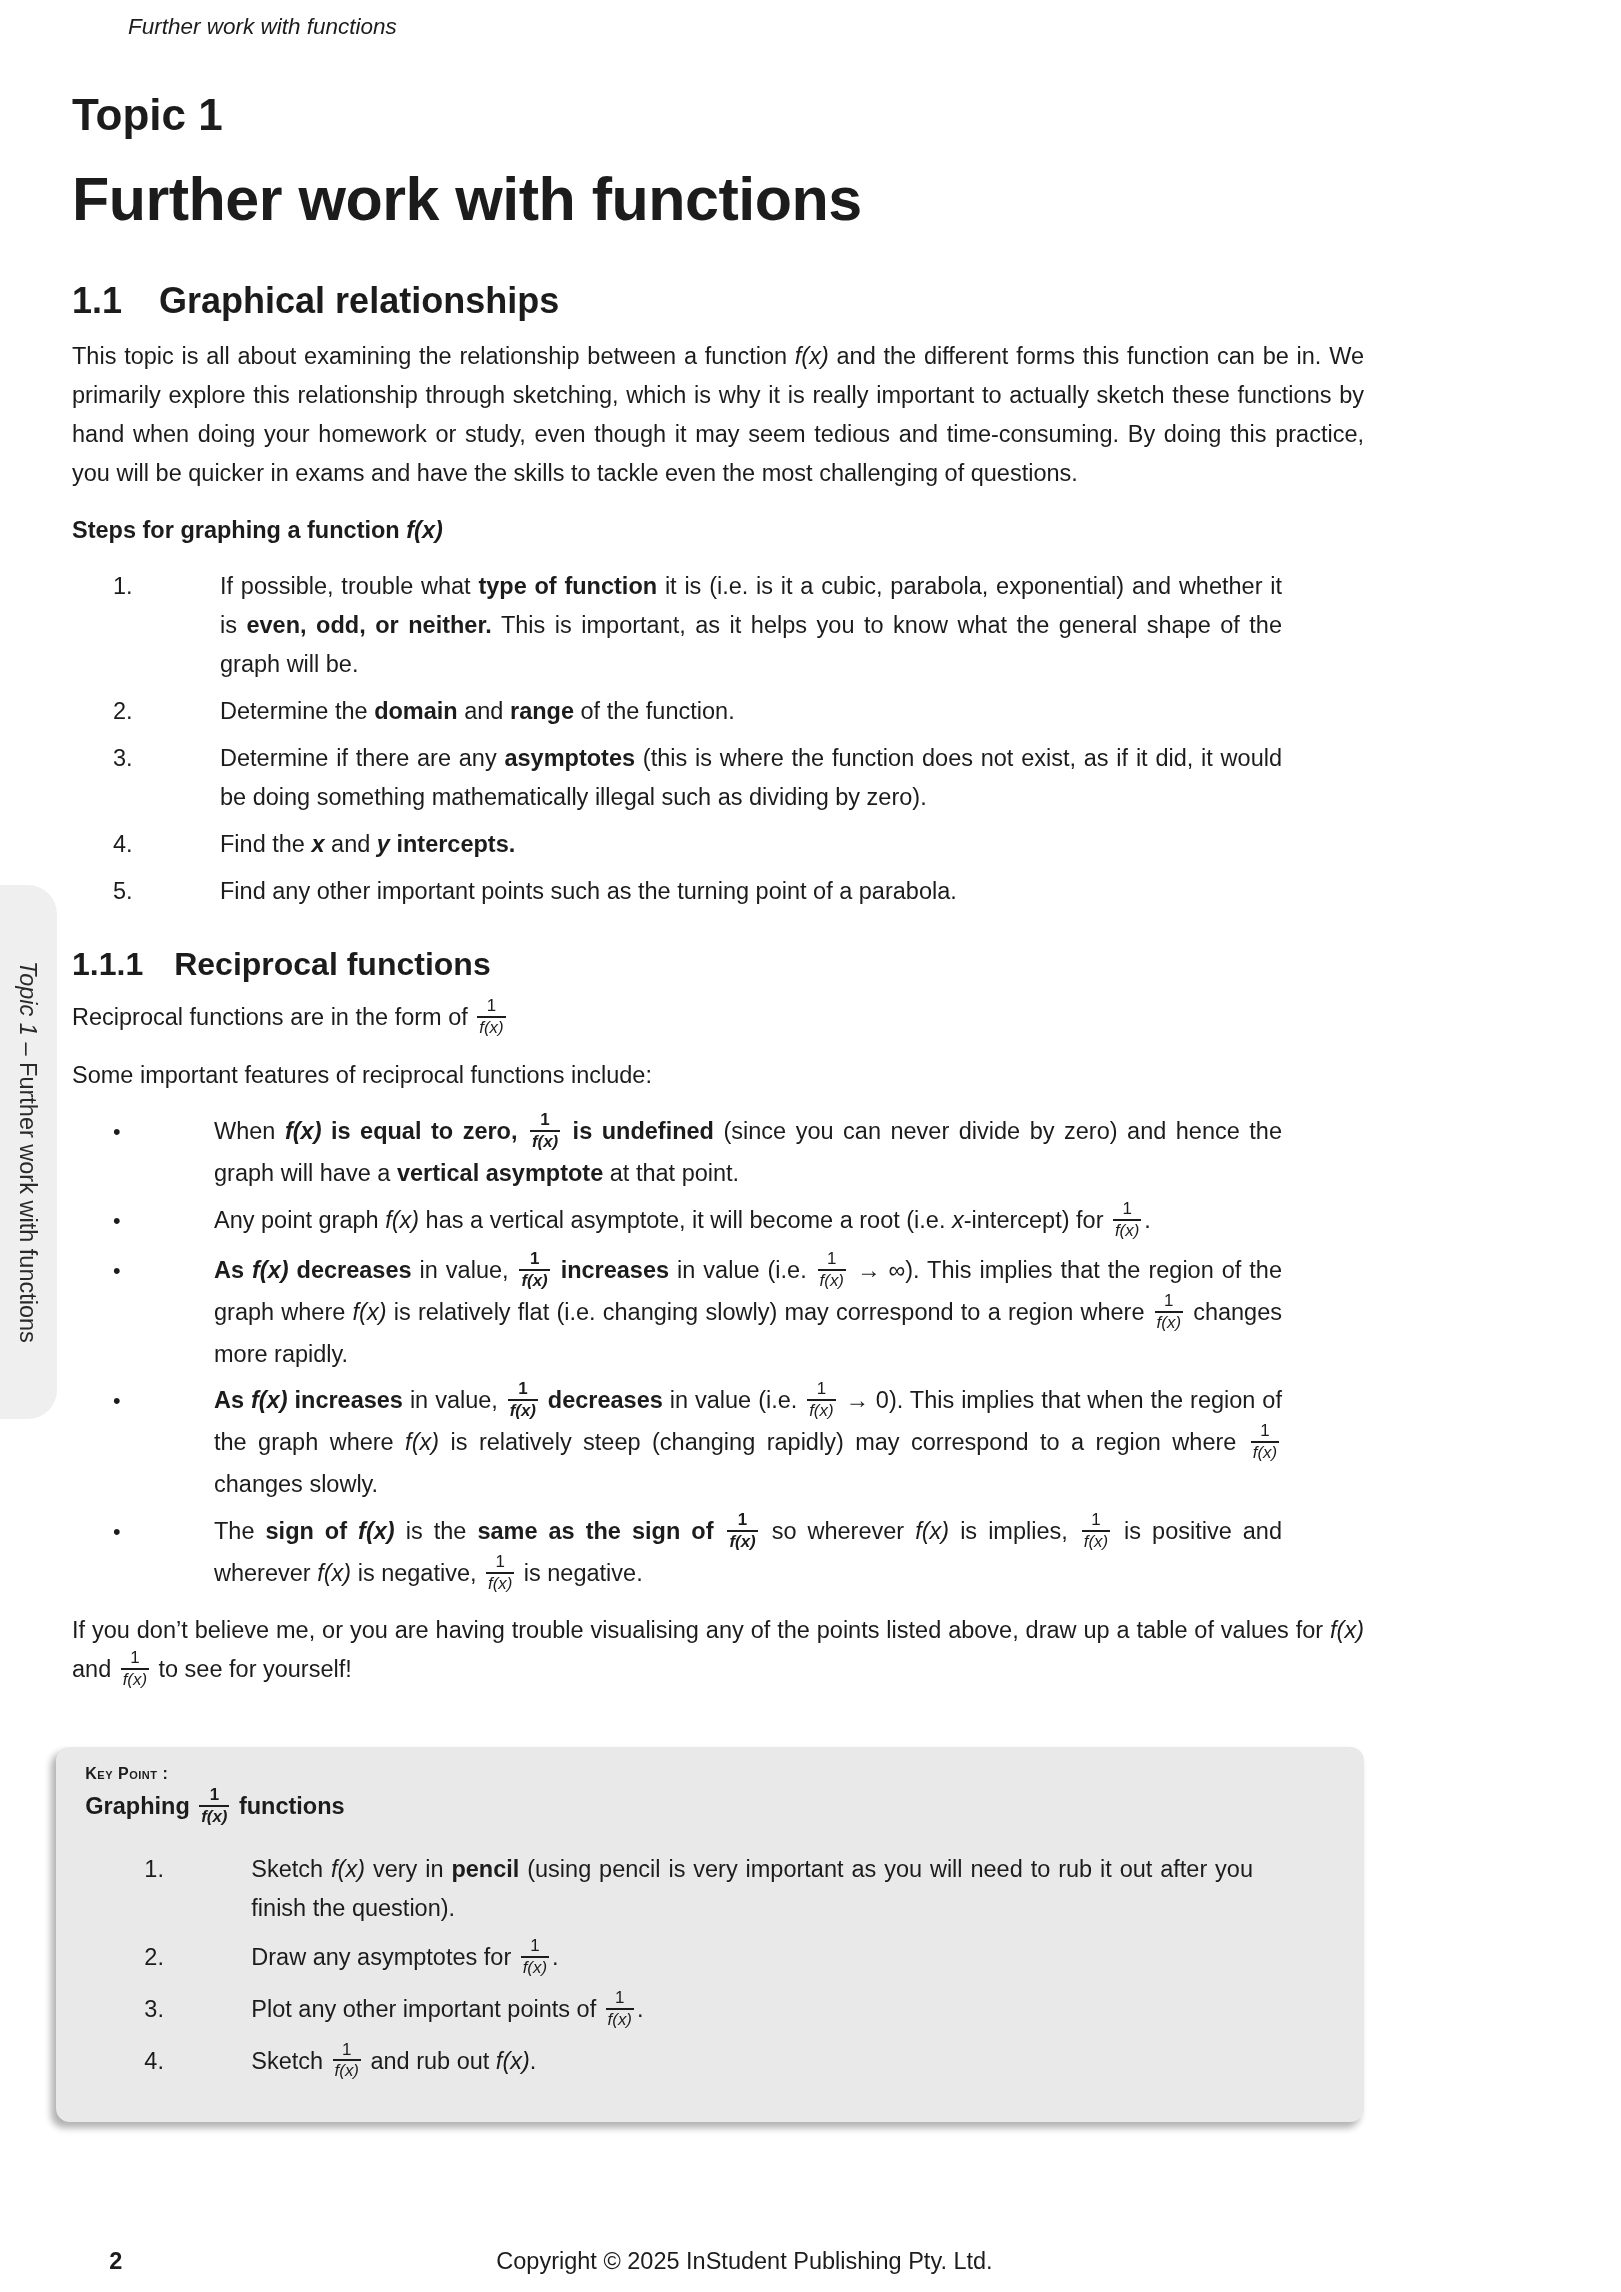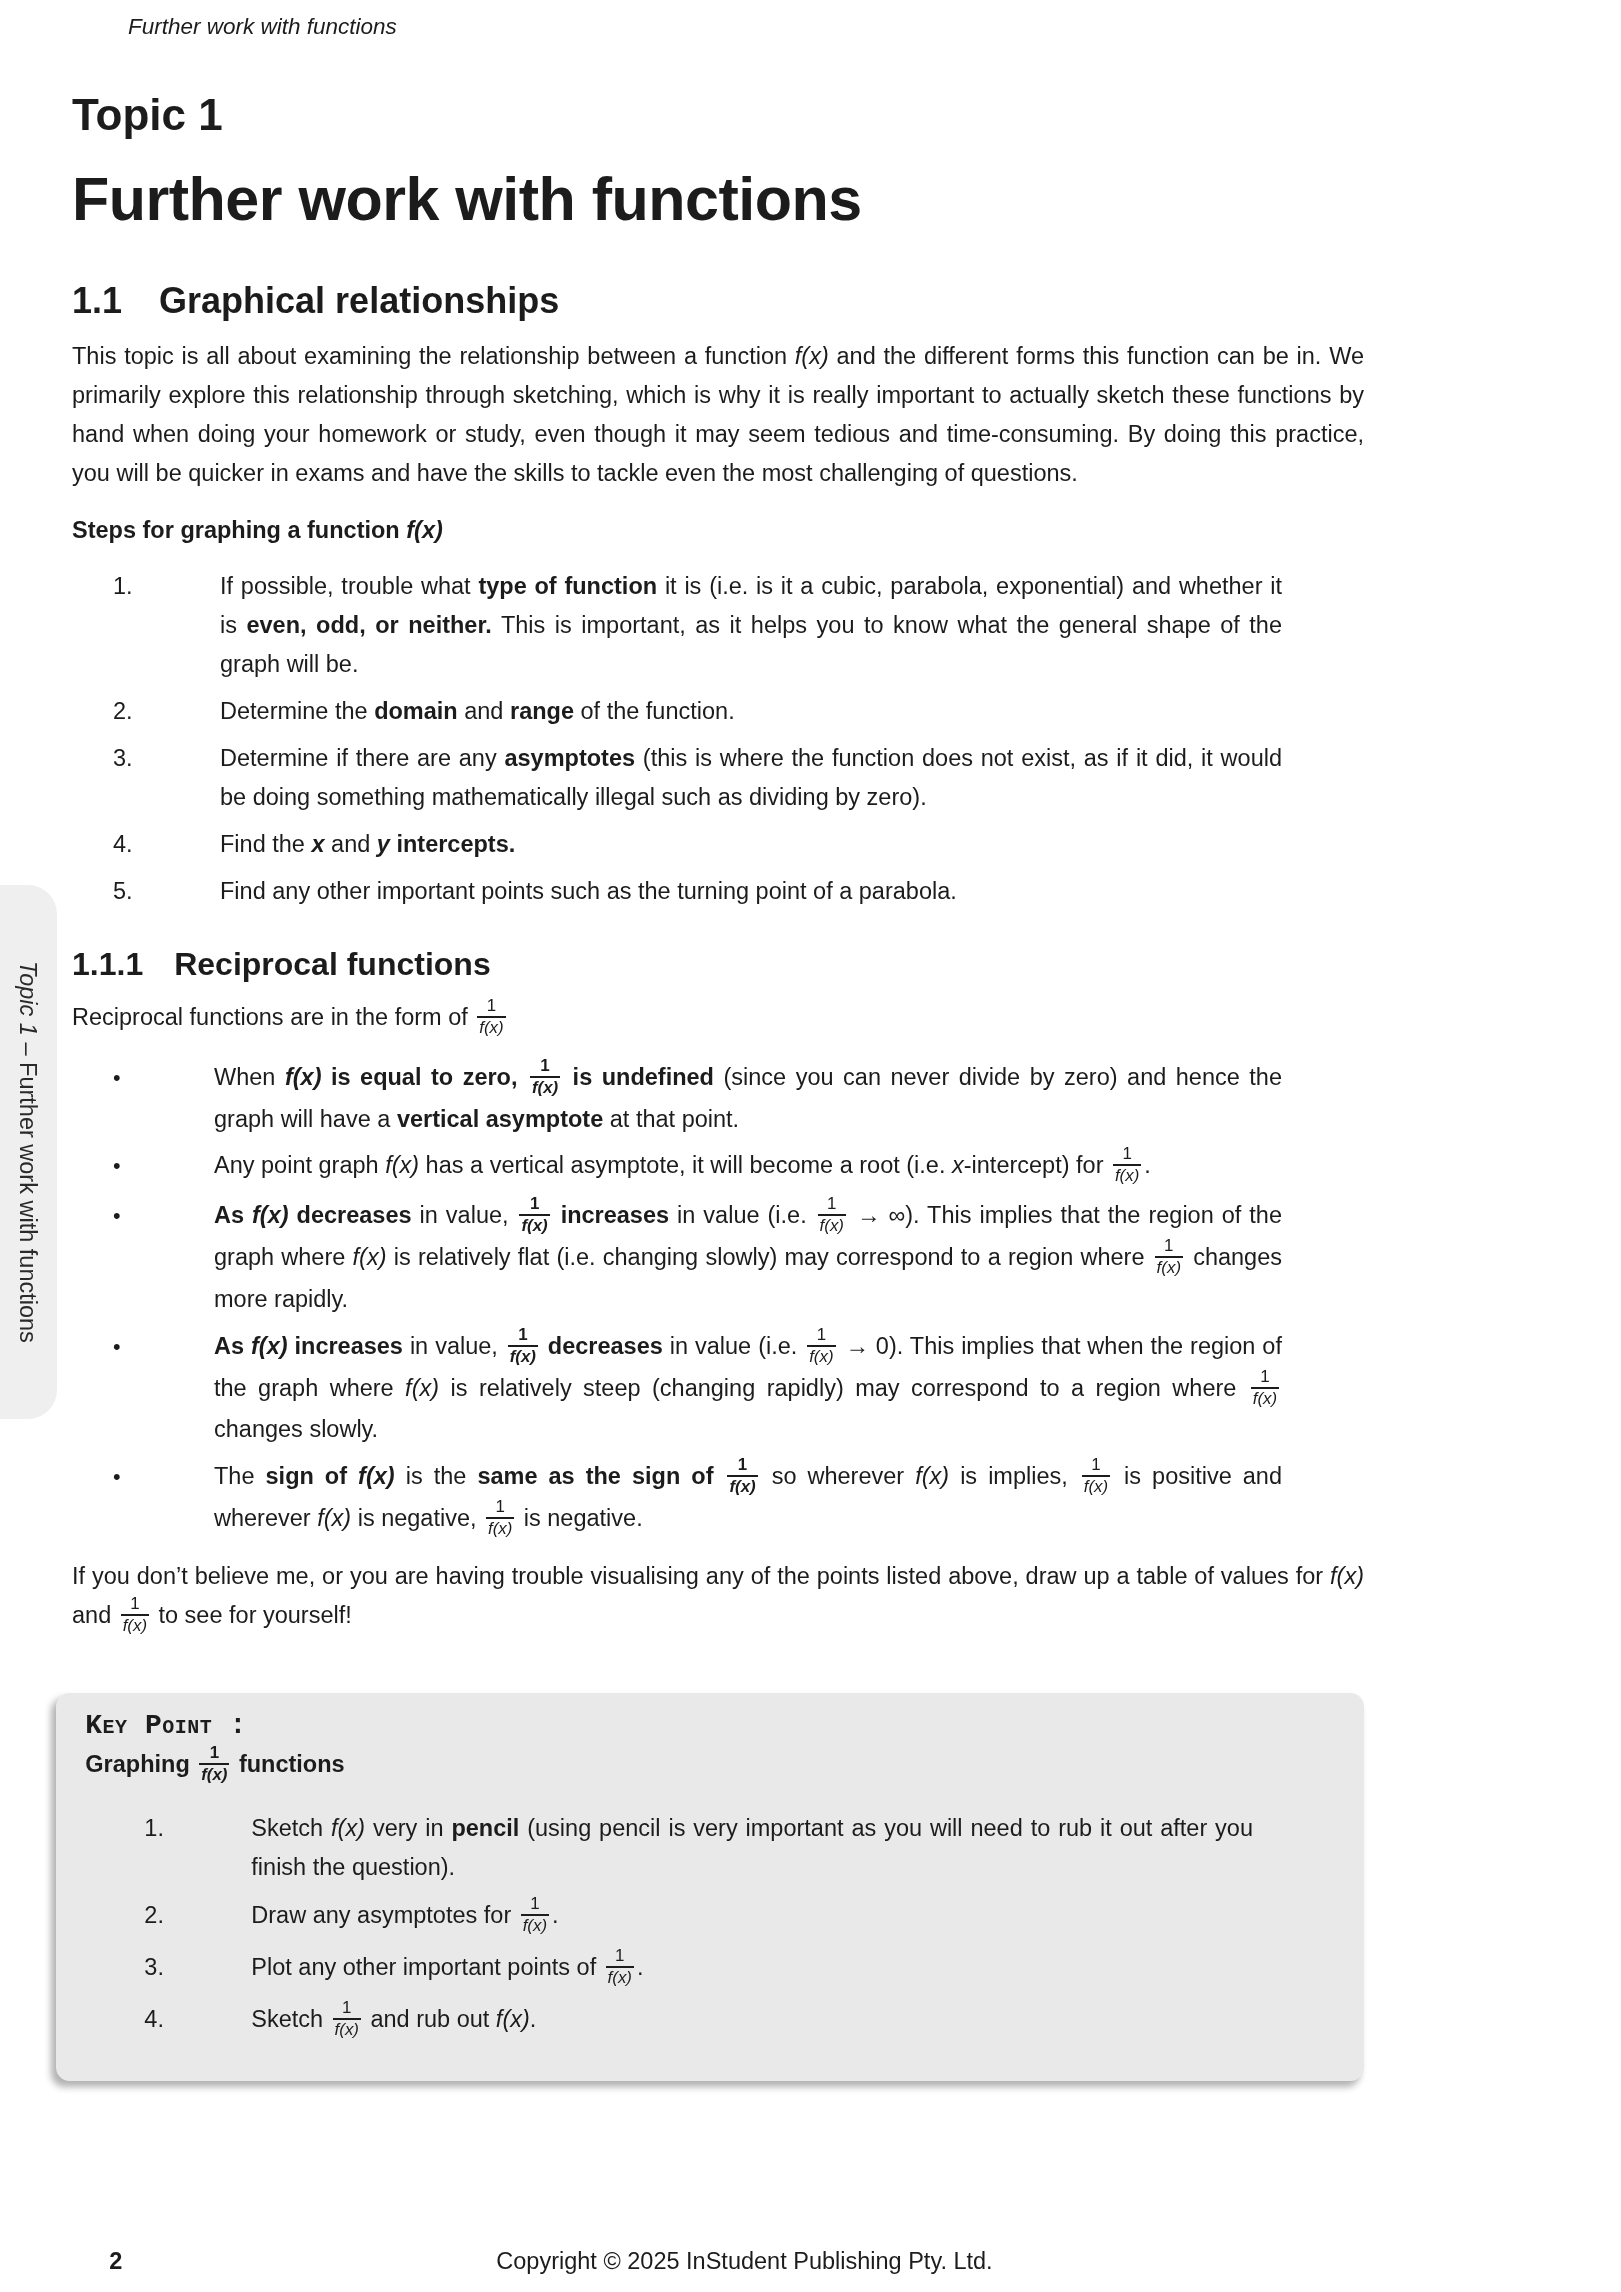--- a/index.html
+++ b/index.html
@@ -61,21 +61,21 @@
   .ulist .li .marker { flex: 0 0 29px; font-size: 21.6px; }
   .li .content { flex: 1; text-align: justify; }
 
   .keypoint {
     margin: 55px 0 0 -15.7px;
     background: var(--kp-bg, #e9e9e9);
     border-radius: 13.7px;
     padding: 17.6px 29px 29px 29px;
     box-shadow: -4.9px 5.9px 7.8px rgba(0,0,0,0.30);
   }
-  .kp-label { font-size: 28px; font-weight: bold; font-variant: small-caps; letter-spacing: 0.5px; font-family: Liberation Mono, monospace; }
+  .kp-label { font-size: 16px; font-weight: bold; font-variant: small-caps; letter-spacing: 0.5px; }
   .kp-heading { margin-top: 3.9px; font-size: 23.5px; line-height: 39px; }
   .kp-list { margin: 21.6px 0 0 59px; }
   .kp-list .li { margin-bottom: 9.8px; }
 
   .page-footer {
     position: absolute; bottom: 17.6px; left: 125px; right: 82px;
     font-size: 23.5px;
   }
   .page-footer .pagenum { position: absolute; left: -15.7px; font-weight: bold; }
   .page-footer .copyright { display: block; text-align: center; }
@@ -128,20 +128,21 @@
     </div>
 
     <h3 class="subsection-heading">
       <span class="sec-num">1.1.1</span><span>Reciprocal functions</span>
     </h3>
 
     <p class="body-text"><span>Reciprocal functions are in the form of </span><span class="frac">
           <span class="num">1</span>
           <span class="den">f(x)</span>
         </span></p>
+    <p class="body-text"><span>Some important features of reciprocal functions include:</span></p>
 
     <div class="ulist body-text">
       <div class="li">
         <span class="marker">•</span>
         <span class="content"><span>When </span><span class="b i">f(x)</span><span class="b"> is equal to zero,</span><span> </span><span class="frac b">
               <span class="num">1</span>
               <span class="den">f(x)</span>
             </span><span class="b"> is undefined</span><span> (since you can never divide by zero) and hence the graph will have a </span><span class="b">vertical asymptote</span><span> at that point.</span></span>
       </div>
       <div class="li">

